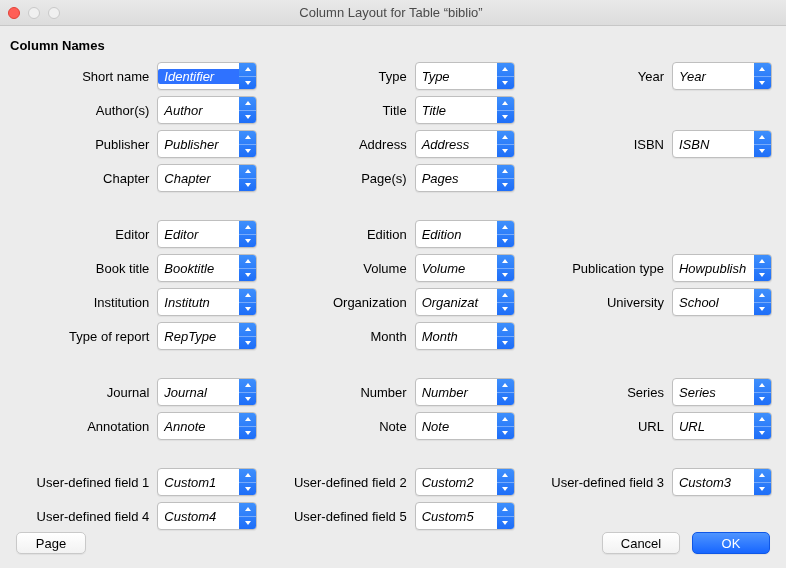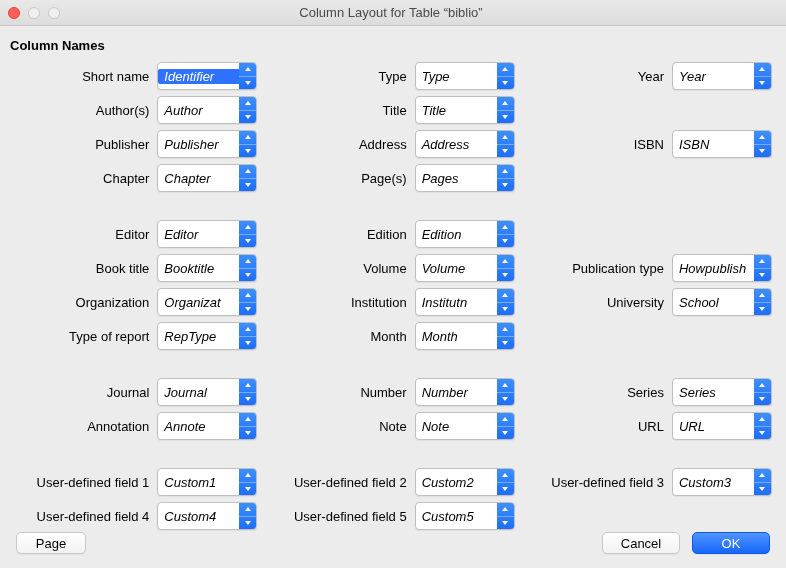--- a/index.html
+++ b/index.html
@@ -336,37 +336,37 @@
               <span class="arrow-up"></span>
             </span>
             <span class="half">
               <span class="arrow-down"></span>
             </span>
           </span>
       </div>
     </div>
 
     <div class="cell">
+      <span class="lbl">Institution</span>
+      <div class="combo">
+        <span class="val">Institutn</span>
+        <span class="stepper">
+            <span class="half">
+              <span class="arrow-up"></span>
+            </span>
+            <span class="half">
+              <span class="arrow-down"></span>
+            </span>
+          </span>
+      </div>
+    </div>
+    <div class="cell">
       <span class="lbl">Organization</span>
       <div class="combo">
         <span class="val">Organizat</span>
-        <span class="stepper">
-            <span class="half">
-              <span class="arrow-up"></span>
-            </span>
-            <span class="half">
-              <span class="arrow-down"></span>
-            </span>
-          </span>
-      </div>
-    </div>
-    <div class="cell">
-      <span class="lbl">Institution</span>
-      <div class="combo">
-        <span class="val">Institutn</span>
         <span class="stepper">
             <span class="half">
               <span class="arrow-up"></span>
             </span>
             <span class="half">
               <span class="arrow-down"></span>
             </span>
           </span>
       </div>
     </div>

